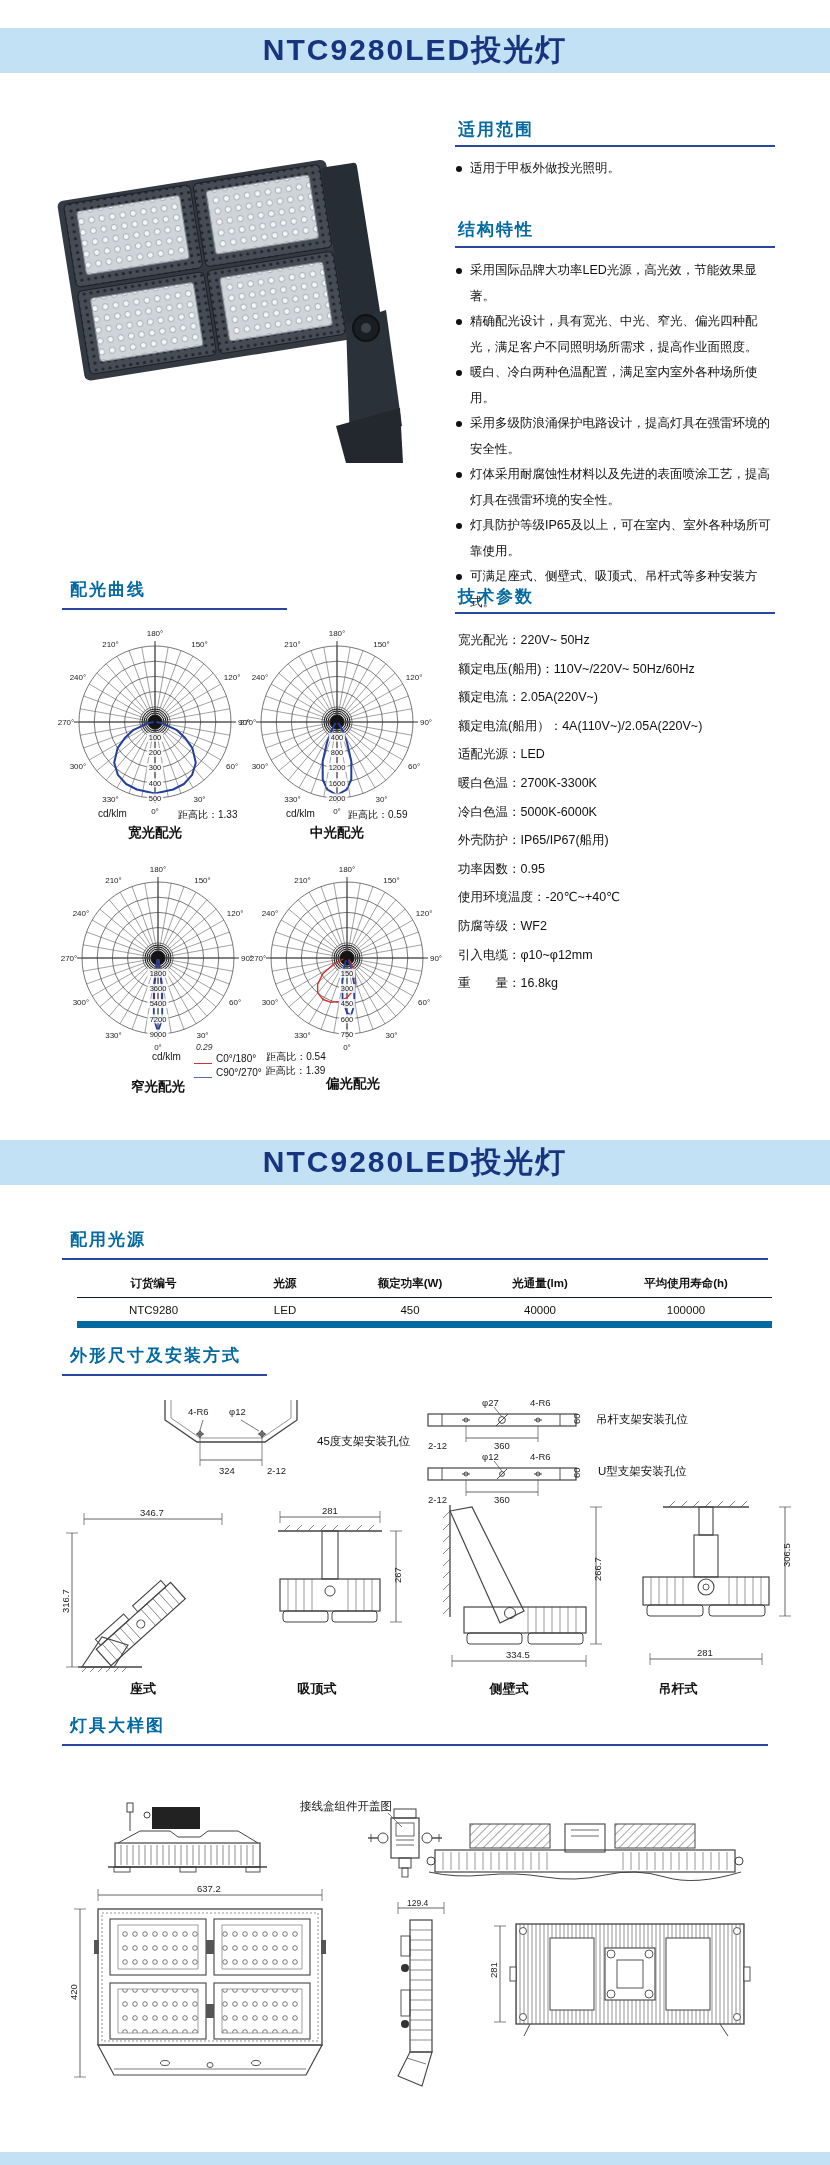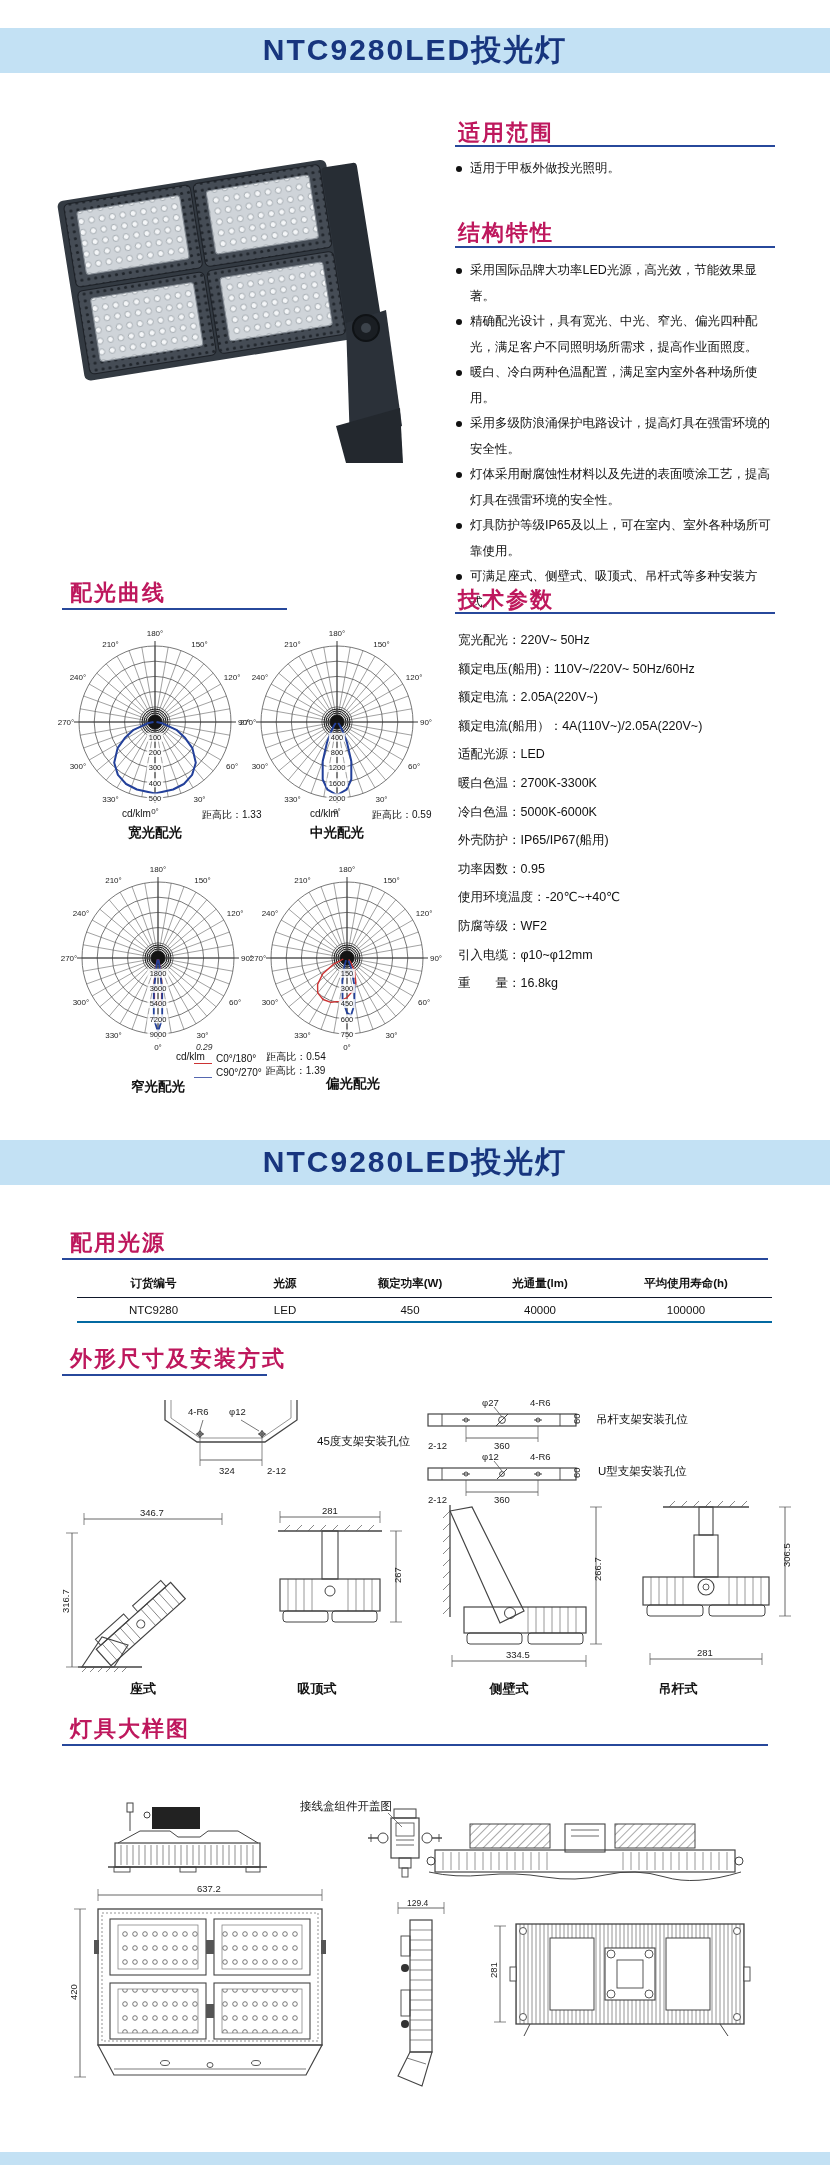--- a/index.html
+++ b/index.html
@@ -1,34 +1,34 @@
 <!DOCTYPE html>
 <html><head>
 <meta charset="utf-8">
 <style>
   html,body{margin:0;padding:0;background:#e8e8e8;}
   #page{position:relative;width:830px;height:2165px;background:#ffffff;margin:0 auto;
         font-family:"Liberation Sans","DejaVu Sans",sans-serif;color:#111;overflow:hidden;}
   .abs{position:absolute;}
   .band{left:0;width:830px;height:45px;background:#c3e1f4;display:flex;align-items:center;justify-content:center;}
   .band-title{font-size:30px;font-weight:bold;color:#17357e;letter-spacing:2px;}
-  .sec-title{font-size:22px;font-weight:bold;color:#be185d;letter-spacing:2px;white-space:nowrap;}
+  .sec-title{font-size:17px;font-weight:bold;color:#0369a1;letter-spacing:2px;white-space:nowrap;}
   .sec-line{height:2px;background:#27489b;}
   .bullets{list-style:none;margin:0;padding:0;font-size:12.5px;line-height:25.5px;color:#111;}
   .bullets li{position:relative;padding-left:15px;}
   .bullets li:before{content:"";position:absolute;left:1px;top:10px;width:6px;height:6px;border-radius:50%;background:#111;}
   .params p{margin:0;font-size:12.5px;line-height:28.6px;color:#111;white-space:nowrap;}
-  .chart-sub{font-size:10px;color:#111;white-space:nowrap;margin-left:24px;}
+  .chart-sub{font-size:10px;color:#111;white-space:nowrap;}
   .chart-cap{font-size:13.5px;font-weight:bold;color:#111;white-space:nowrap;text-align:center;width:90px;}
   .legend-row{font-size:10px;color:#111;white-space:nowrap;display:flex;align-items:flex-end;}
   .legend-swatch{display:inline-block;width:18px;height:0;border-top:1.5px solid;margin-right:4px;}
   .ann{font-size:8.5px;color:#333;}
   table.src{border-collapse:collapse;width:695px;font-size:11.5px;color:#111;table-layout:fixed;}
   table.src th{font-weight:bold;border-bottom:1px solid #0f172a;height:27px;padding:0;text-align:center;}
-  table.src td{border-bottom:2px solid #0369a1;height:23px;padding:0;text-align:center;}
+  table.src td{border-bottom:7px solid #0369a1;height:23px;padding:0;text-align:center;}
   .mount-cap{font-size:13px;font-weight:bold;color:#111;text-align:center;width:70px;}
   .dim{font-size:9.5px;fill:#222;font-family:"Liberation Sans","DejaVu Sans",sans-serif;}
   .dwg-label{font-size:11.5px;color:#111;white-space:nowrap;}
   svg{display:block;}
 </style>
 </head>
 <body>
 
 <div id="page">
 

